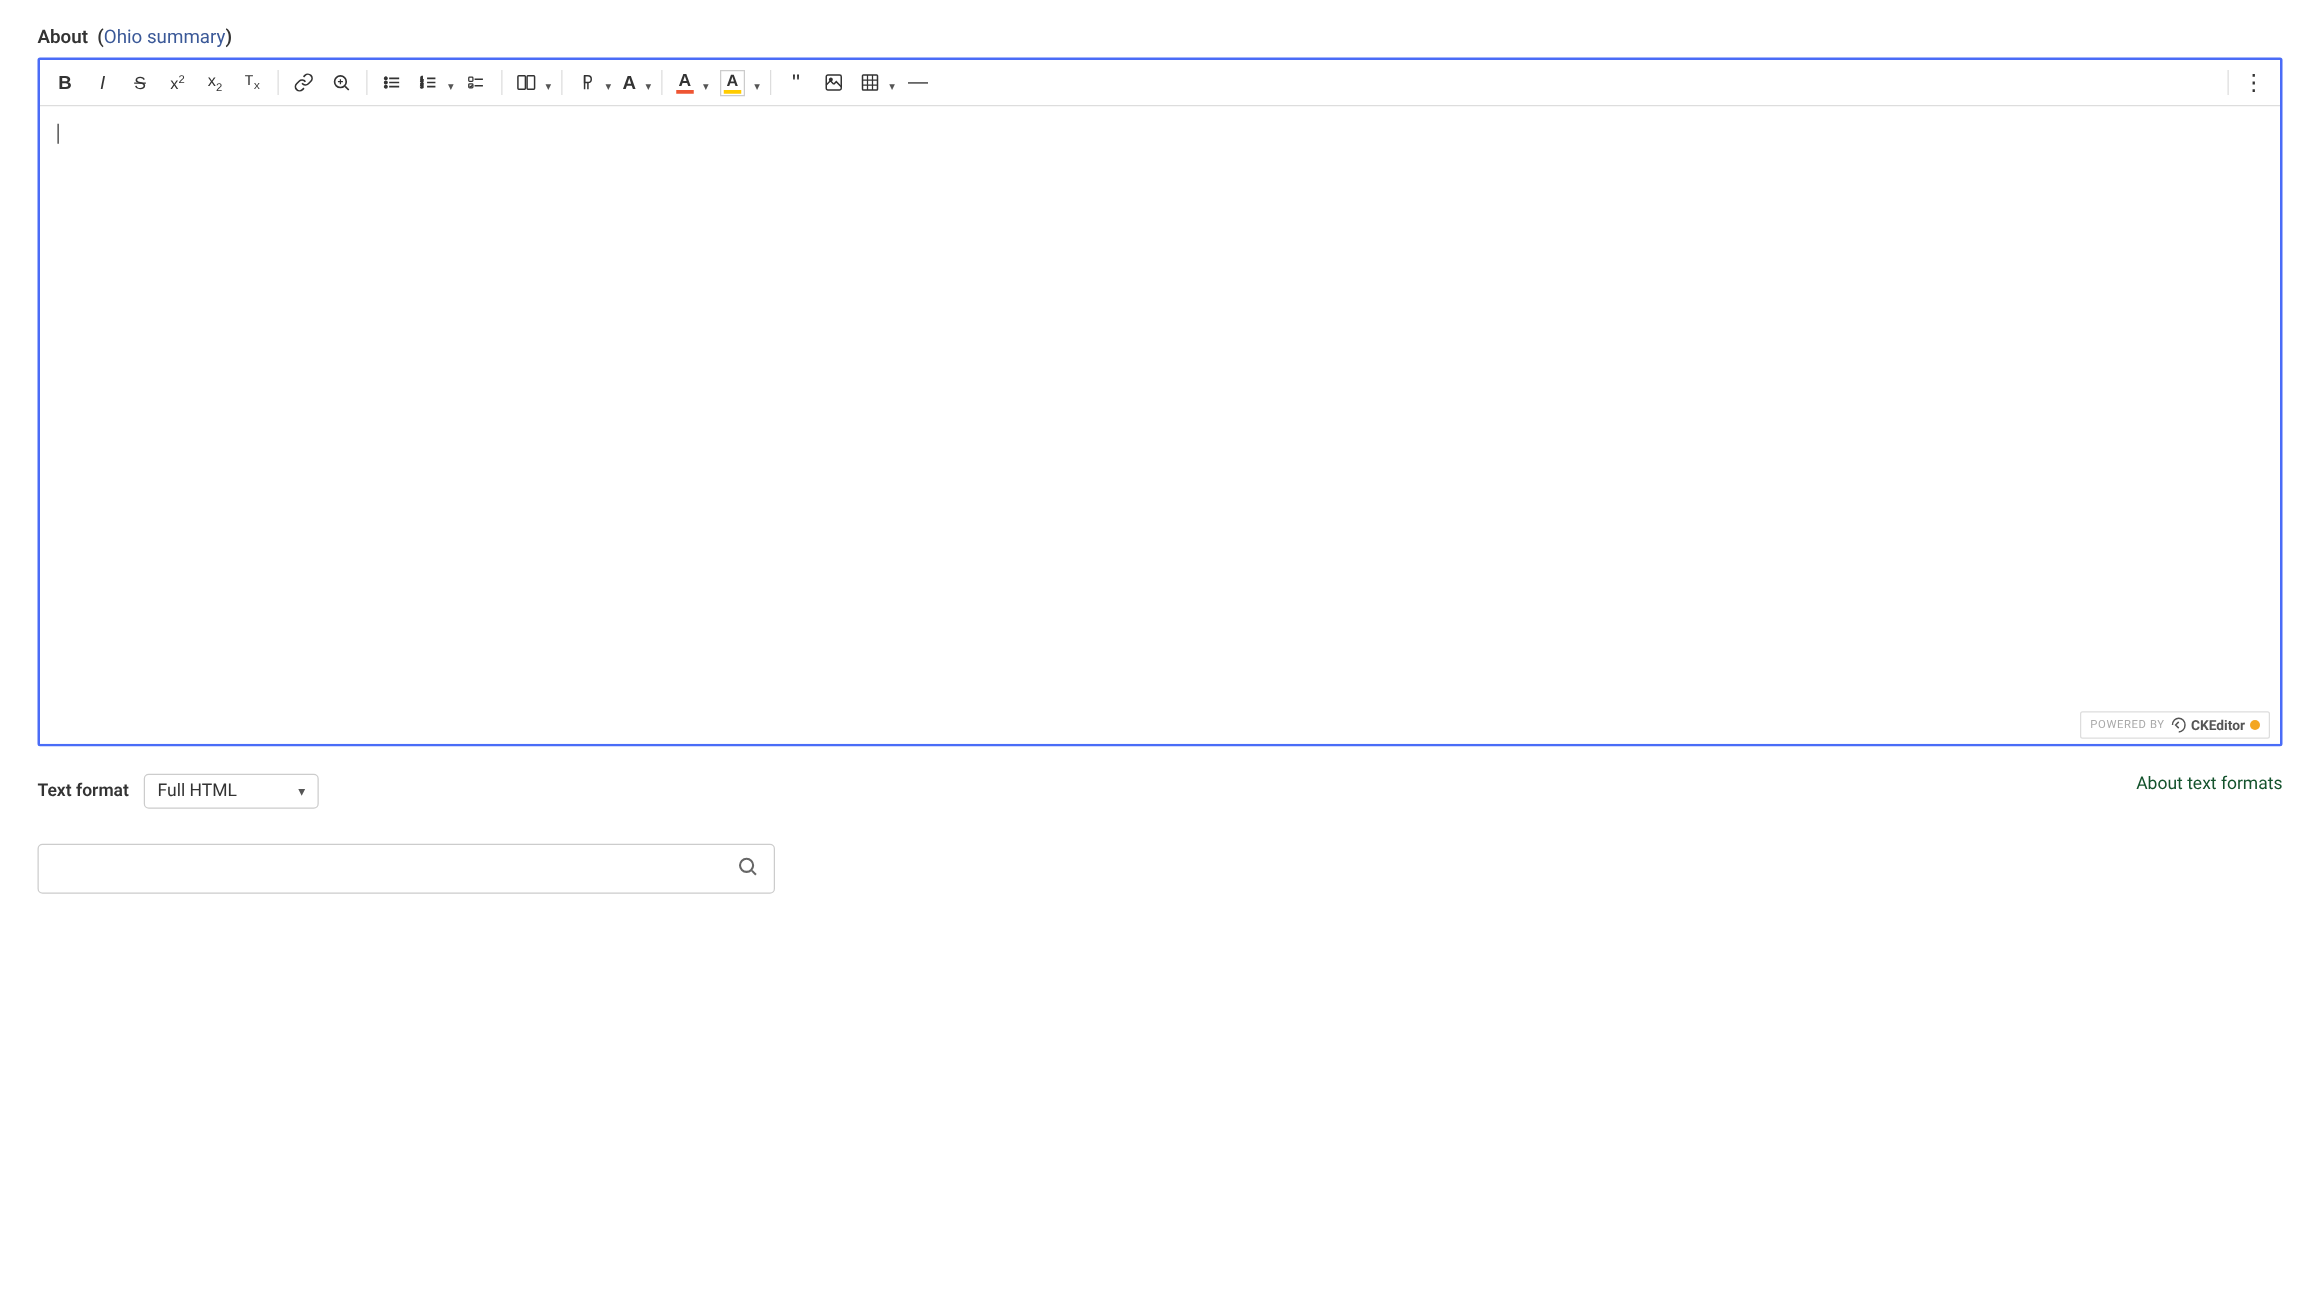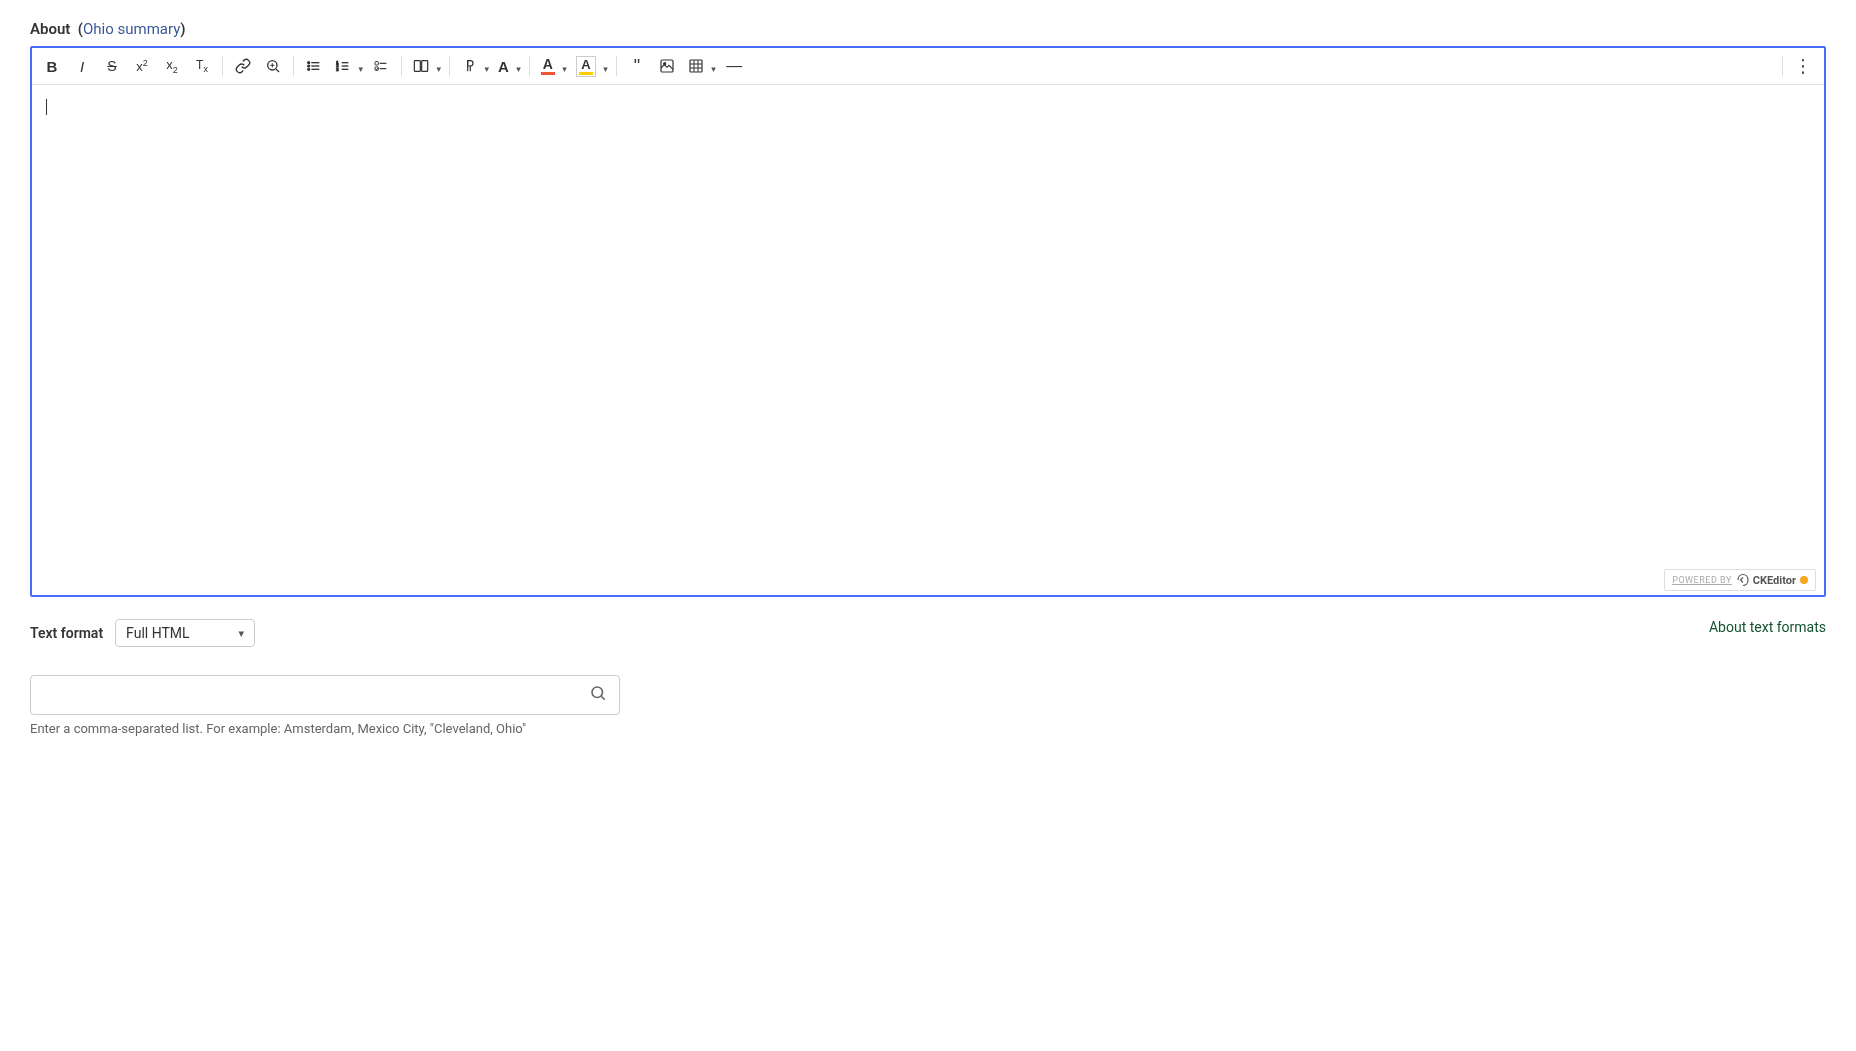--- a/index.html
+++ b/index.html
@@ -130,21 +130,20 @@
       height: 8px;
       background: #f4a621;
       border-radius: 50%;
     }
 
     .ckeditor-badge .powered-text {
       font-size: 9px;
       color: #aaa;
       text-transform: uppercase;
       letter-spacing: 0.5px;
-      text-decoration: underline;
     }
 
     .ckeditor-badge .brand-text {
       font-size: 11px;
       font-weight: 700;
       color: #555;
       text-align: right;
     }
 
     .text-format-row {
@@ -271,21 +270,21 @@
 
     <button class="toolbar-btn" title="Superscript">
       <span style="font-size:13px;">x<sup style="font-size:9px;">2</sup></span>
     </button>
 
     <button class="toolbar-btn" title="Subscript">
       <span style="font-size:13px;">x<sub style="font-size:9px;">2</sub></span>
     </button>
 
     <button class="toolbar-btn" title="Remove Format">
-      <span style="font-size:12px;font-family:Liberation Sans, sans-serif;">T<sub style="font-size:9px;">x</sub></span>
+      <span style="font-size:12px;font-family:Liberation Mono, monospace;">T<sub style="font-size:9px;">x</sub></span>
     </button>
 
     <div class="toolbar-divider"></div>
 
     <button class="toolbar-btn" title="Link">
       <svg viewBox="0 0 24 24">
         <path d="M10 13a5 5 0 0 0 7.54.54l3-3a5 5 0 0 0-7.07-7.07l-1.72 1.71" stroke="#333" stroke-width="2" fill="none"></path>
         <path d="M14 11a5 5 0 0 0-7.54-.54l-3 3a5 5 0 0 0 7.07 7.07l1.71-1.71" stroke="#333" stroke-width="2" fill="none"></path>
       </svg>
     </button>
@@ -449,14 +448,13 @@
 <div class="tags-section">
   <div class="tags-input-wrapper">
     <input class="tags-input" type="text" value="" style="">
     <span class="tags-search-icon">
       <svg width="18" height="18" viewBox="0 0 24 24" fill="none" stroke="#666" stroke-width="2.2">
         <circle cx="11" cy="11" r="7"></circle>
         <path d="M21 21l-4.35-4.35"></path>
       </svg>
     </span>
   </div>
-  <div class="tags-hint">Enter a comma-separated list. For example: Amsterdam, Mexico City, "Cleveland, Ohio"</div>
 </div>
 
 </body></html>

